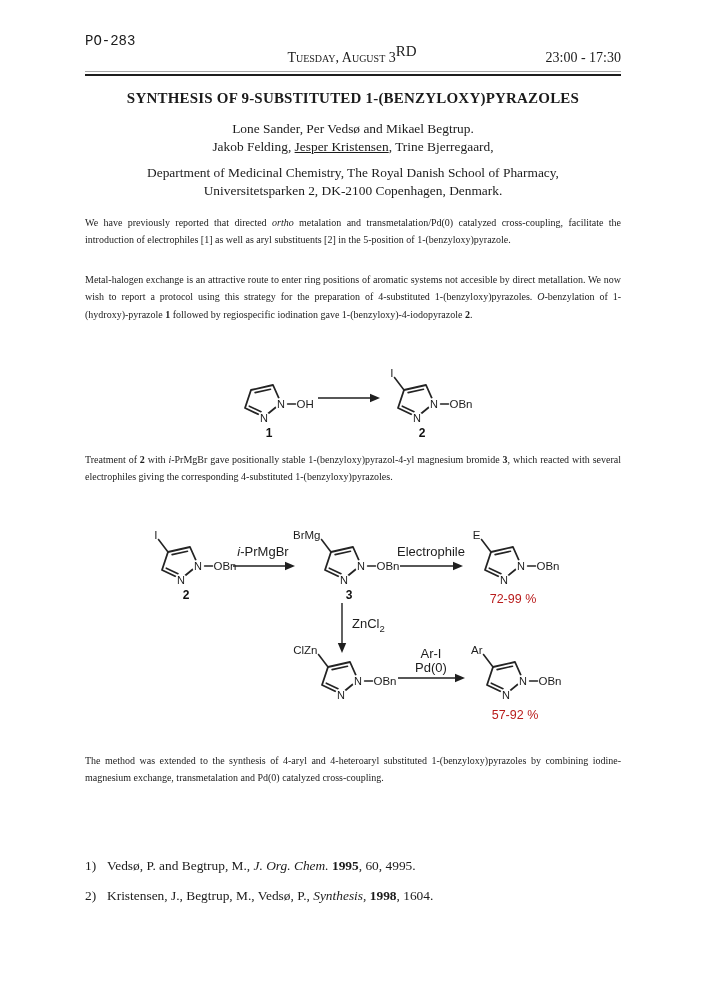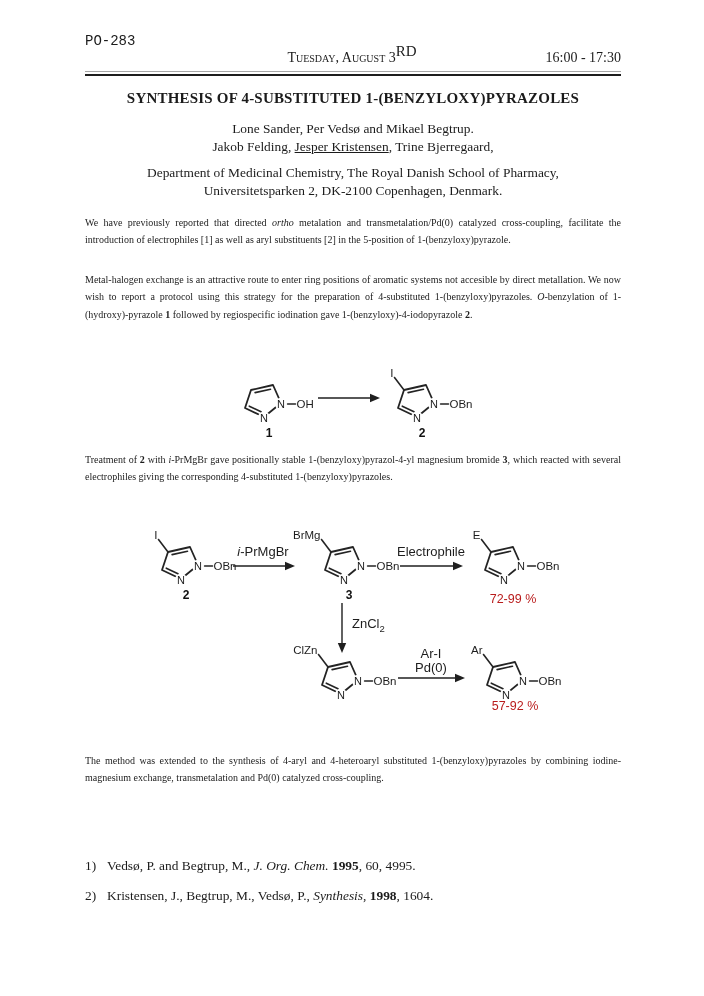--- a/index.html
+++ b/index.html
@@ -43,25 +43,25 @@
   .yield  { font-family:"Liberation Sans",sans-serif; font-size:12.5px; color:#b91c1c; text-align:center; white-space:nowrap; }
 
   .ref { display:flex; font-size:13.4px; line-height:17.4px; margin-bottom:13px; }
   .refnum { width:22px; flex:none; }
 </style>
 </head>
 <body>
 
 <div class="abs hdr" style="left:85px; top:33px;font-family:Liberation Mono, monospace;">PO-283</div>
 <div class="abs hdr center" style="left:0; top:50px; width:704px;"><span class="sc">Tuesday, August 3</span><sup>RD</sup></div>
-<div class="abs hdr" style="right:83px; top:50px;">16:00 - 17:30</div>
+<div class="abs hdr" style="right:83px; top:50px;">23:00 - 17:30</div>
 <div class="abs ct rule-thin" style="top:71px;"></div>
 <div class="abs ct rule-thick" style="top:73.5px;"></div>
 
-<div class="abs ct center title" style="top:90px;">SYNTHESIS OF 4-SUBSTITUTED 1-(BENZYLOXY)PYRAZOLES</div>
+<div class="abs ct center title" style="top:90px;">SYNTHESIS OF 9-SUBSTITUTED 1-(BENZYLOXY)PYRAZOLES</div>
 
 <div class="abs ct center authors" style="top:120px;">
   <div>Lone Sander, Per Vedsø and Mikael Begtrup.</div>
   <div>Jakob Felding, <span class="u">Jesper Kristensen</span>, Trine Bjerregaard,</div>
 </div>
 
 <div class="abs ct center affil" style="top:164px;">
   <div>Department of Medicinal Chemistry, The Royal Danish School of Pharmacy,</div>
   <div>Universitetsparken 2, DK-2100 Copenhagen, Denmark.</div>
 </div>
@@ -214,21 +214,21 @@
         <path class="bond" d="M34,24 L24.5,11.5"></path>
         <circle cx="64" cy="38" r="6.2" fill="#fff" stroke="none"></circle>
         <circle cx="47" cy="52" r="6.2" fill="#fff" stroke="none"></circle>
         <path class="bond" d="M70.6,38 L78.5,38"></path>
         <text class="atom" x="64" y="42.2" text-anchor="middle">N</text>
         <text class="atom" x="47" y="56.2" text-anchor="middle">N</text>
         <text class="subtxt" x="79.5" y="42.2" text-anchor="start">OBn</text>
         <text class="subtxt" x="23.5" y="10.5" text-anchor="end">Ar</text>
       </svg>
     </div>
-  <div class="abs yield" style="left:385px; top:174px; width:90px;">57-92 %</div>
+  <div class="abs yield" style="left:385px; top:183px; width:90px;">57-92 %</div>
 </div>
 
 <div class="abs ct body-text" style="top:752px;">The method was extended to the synthesis of 4-aryl and 4-heteroaryl substituted 1-(benzyloxy)pyrazoles by combining iodine-magnesium exchange, transmetalation and Pd(0) catalyzed cross-coupling.</div>
 
 <div class="abs ct" style="top:857px;">
   <div class="ref">
     <span class="refnum">1)</span>
     <span>Vedsø, P. and Begtrup, M., <i>J. Org. Chem.</i> <b>1995</b>, 60, 4995.</span>
   </div>
   <div class="ref">

